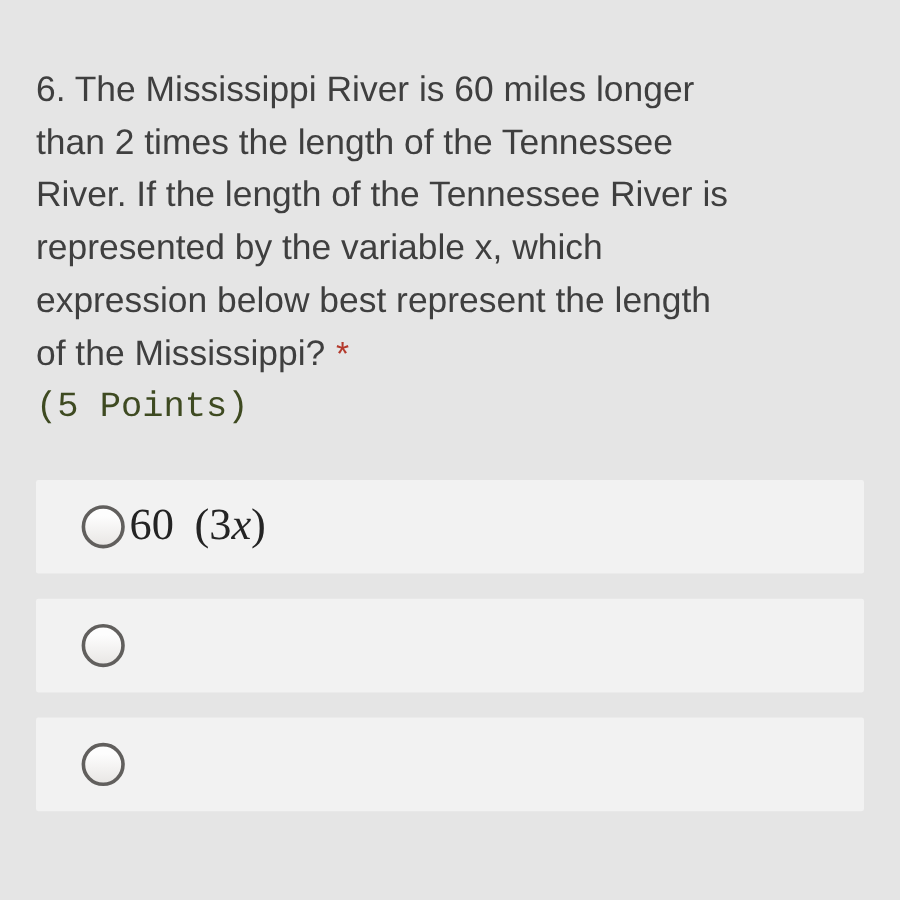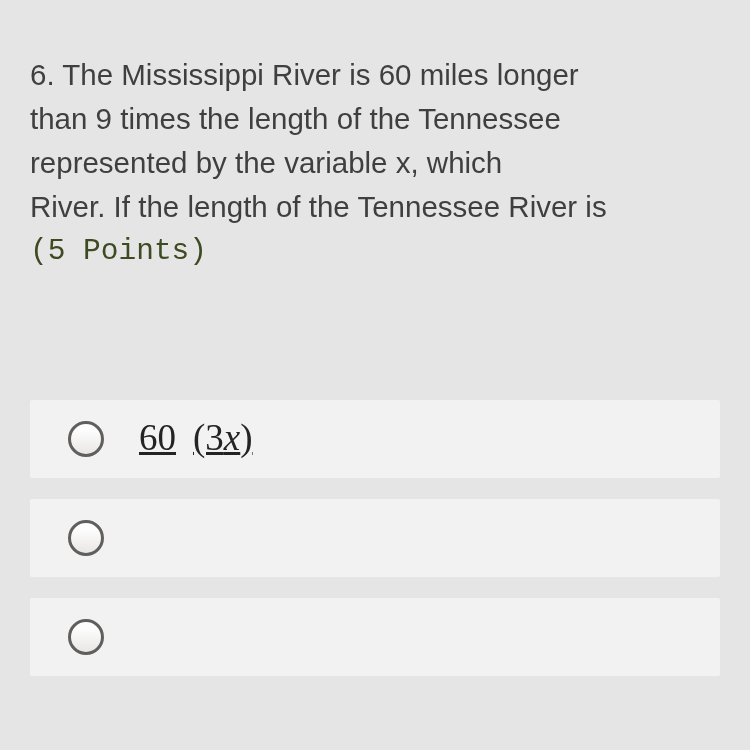--- a/index.html
+++ b/index.html
@@ -59,24 +59,23 @@
     border-radius: 50%;
     border: 3px solid #615f5d;
     background: linear-gradient(180deg, #fdfdfd 20%, #e9e7e5 100%);
     margin-left: 38px;
     flex: 0 0 auto;
   }
   .math-label {
     font-family: "Liberation Serif", serif;
     font-size: 37px;
     color: #242424;
-    margin-left: 35px;
+    margin-left: 4px;
     white-space: nowrap;
     padding-bottom: 4px;
-    text-decoration: underline;
   }
   .math-label .var {
     font-style: italic;
   }
   .math-label .gap {
     margin-left: 17px;
   }
   .scrollbar-thumb {
     position: absolute;
     right: 7px;
@@ -87,23 +86,27 @@
     background: #a8a8a8;
   }
 </style>
 </head>
 <body>
 
 <div class="page">
 
   <div class="question-block">
     <div class="q-line">6. The Mississippi River is 60 miles longer</div>
-    <div class="q-line">than 9 times the length of the Tennessee</div>
+    <div class="q-line">than 2 times the length of the Tennessee</div>
+    <div class="q-line">River. If the length of the Tennessee River is</div>
     <div class="q-line">represented by the variable x, which</div>
-    <div class="q-line">River. If the length of the Tennessee River is</div>
+    <div class="q-line">expression below best represent the length</div>
+    <div class="q-line">
+      <span>of the Mississippi?</span><span class="asterisk">*</span>
+    </div>
     <div class="q-line points-label">(5 Points)</div>
   </div>
 
   <div class="options-list">
 
     <div class="option-row">
       <span class="radio"></span>
       <span class="math-label">
         <span>60</span><span class="gap">(3</span><span class="var">x</span><span>)</span>
       </span>

